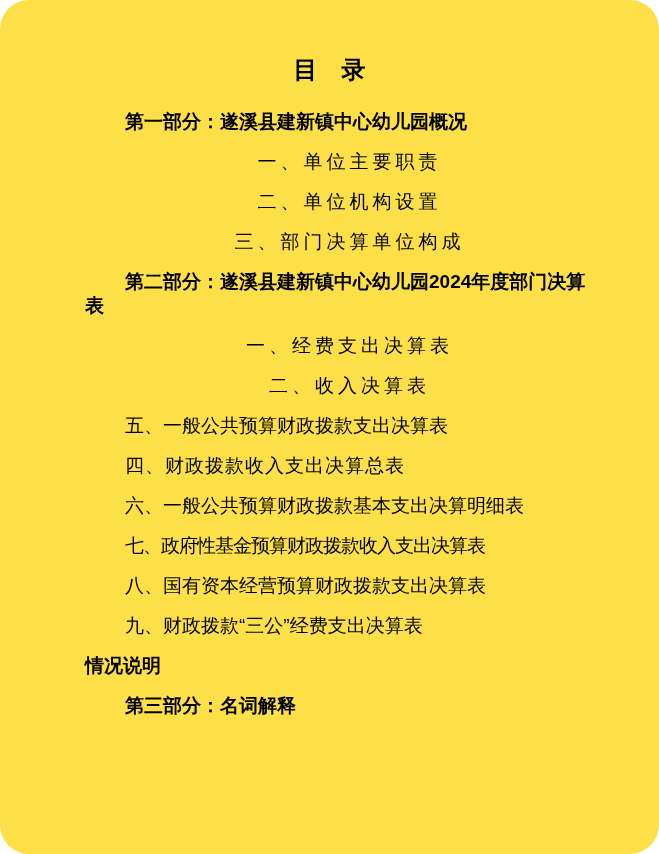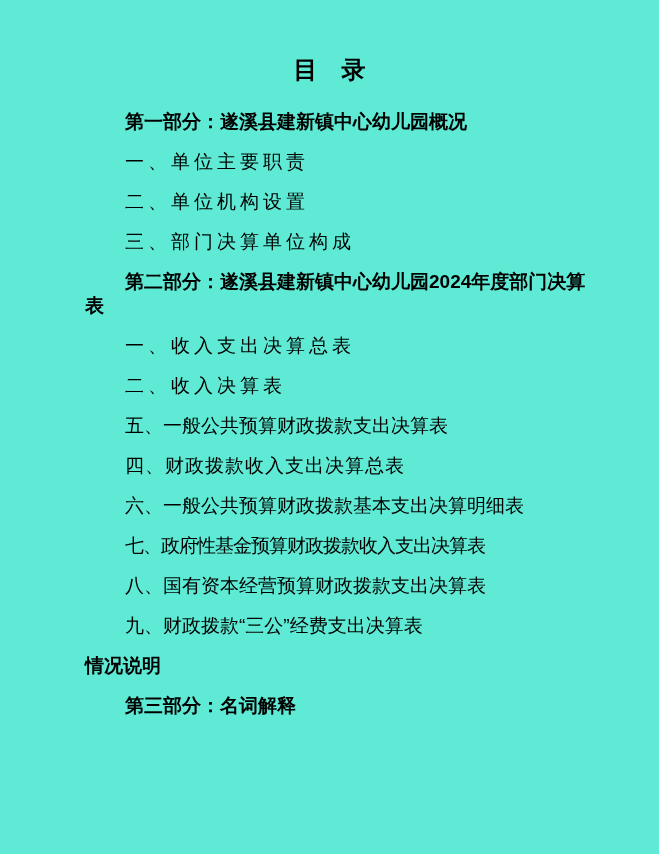--- a/index.html
+++ b/index.html
@@ -10,23 +10,24 @@
   body {
     width: 659px;
     height: 854px;
     overflow: hidden;
     font-family: "Liberation Sans", sans-serif;
     color: #000000;
   }
   .page {
     width: 659px;
     height: 854px;
-    background: #5eead4;
+    background: #fde047;
     box-sizing: border-box;
     padding: 52px 85px 8px 85px;
+    border-radius: 29px;
   }
   .doc-title {
     font-size: 24px;
     font-weight: 700;
     line-height: 36px;
     text-align: center;
     margin: 0 0 22px 0;
     white-space: nowrap;
   }
   p.entry {
@@ -41,21 +42,21 @@
   p.item {
     font-weight: 400;
   }
   .line {
     display: block;
     white-space: nowrap;
   }
   .line.indent {
     padding-left: 40px;
   }
-  .ls-wide  { letter-spacing: 4px; }
+  .ls-wide  { letter-spacing: 4px; text-align: center; }
   .ls-mid   { letter-spacing: 1px; }
   .ls-tight { letter-spacing: -1px; }
 </style>
 </head>
 <body>
 
 <div class="page">
 
   <h1 class="doc-title">目　录</h1>
 
@@ -74,21 +75,21 @@
   <p class="entry item ls-wide">
     <span class="line indent">三、部门决算单位构成</span>
   </p>
 
   <p class="entry section">
     <span class="line indent">第二部分：遂溪县建新镇中心幼儿园2024年度部门决算</span>
     <span class="line">表</span>
   </p>
 
   <p class="entry item ls-wide">
-    <span class="line indent">一、收入支出决算总表</span>
+    <span class="line indent">一、经费支出决算表</span>
   </p>
 
   <p class="entry item ls-wide">
     <span class="line indent">二、收入决算表</span>
   </p>
 
 
   <p class="entry item">
     <span class="line indent">五、一般公共预算财政拨款支出决算表</span>
   </p>

